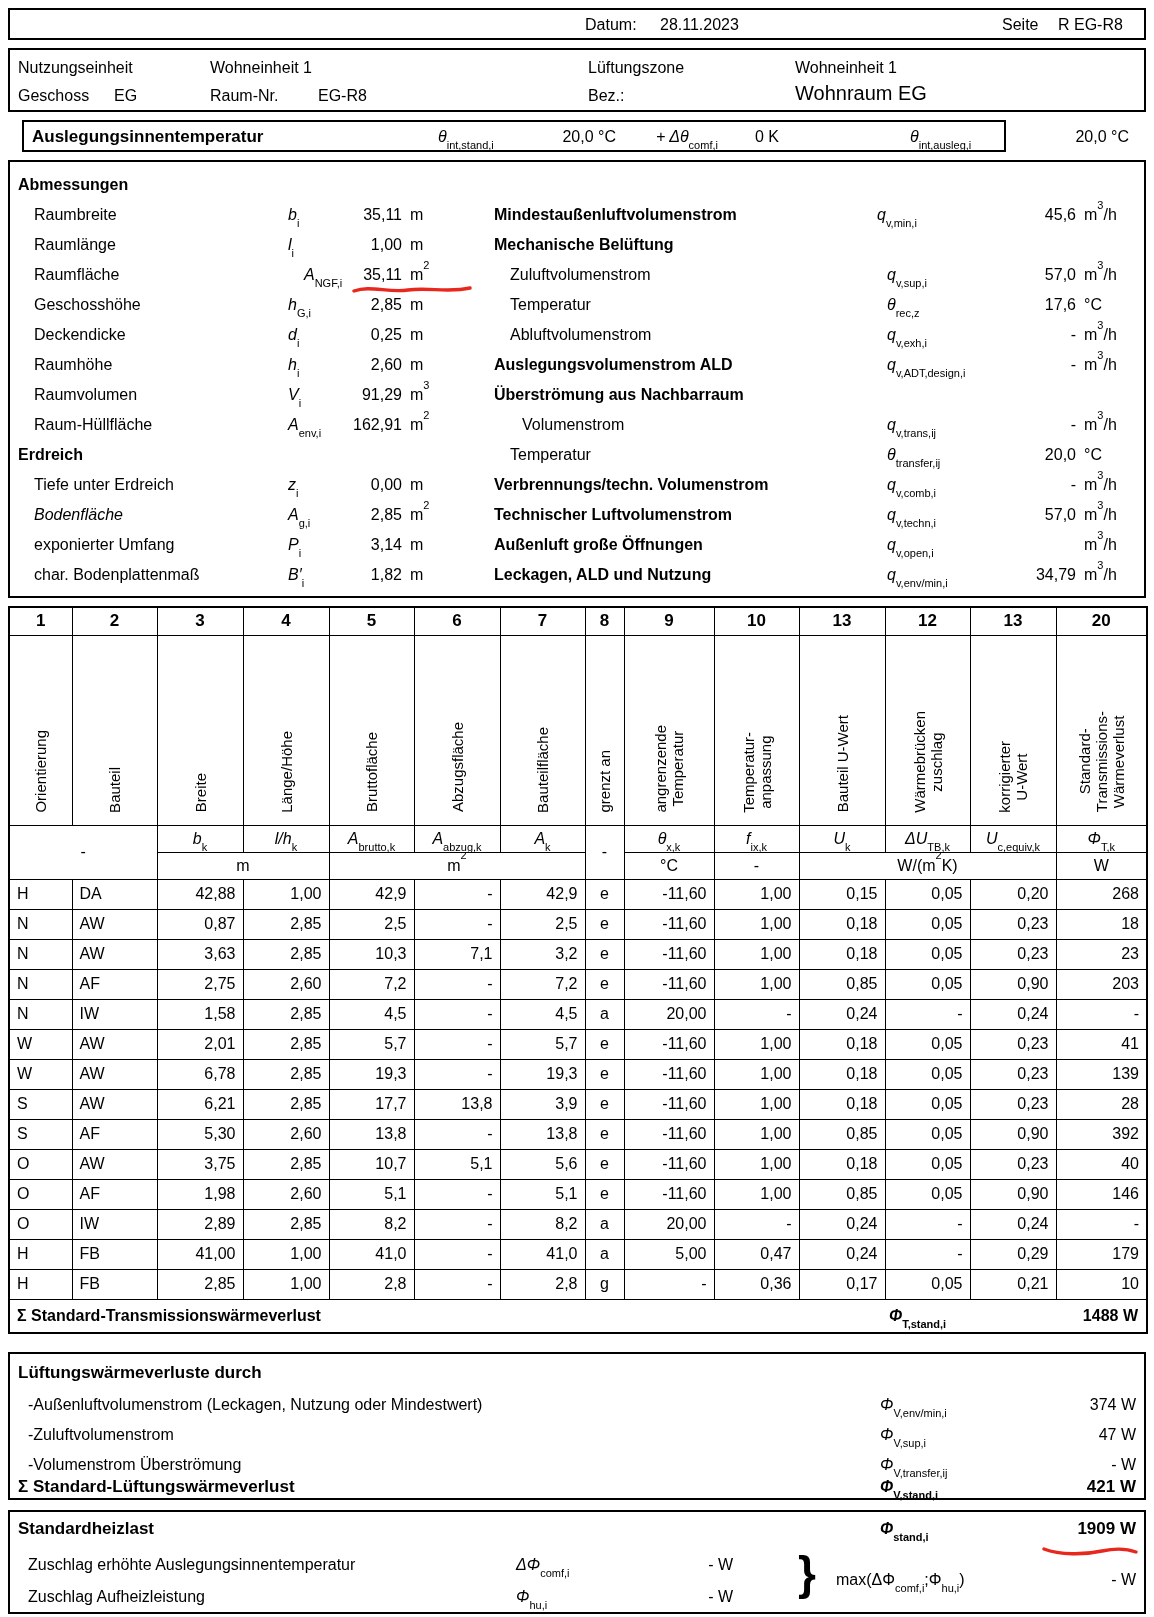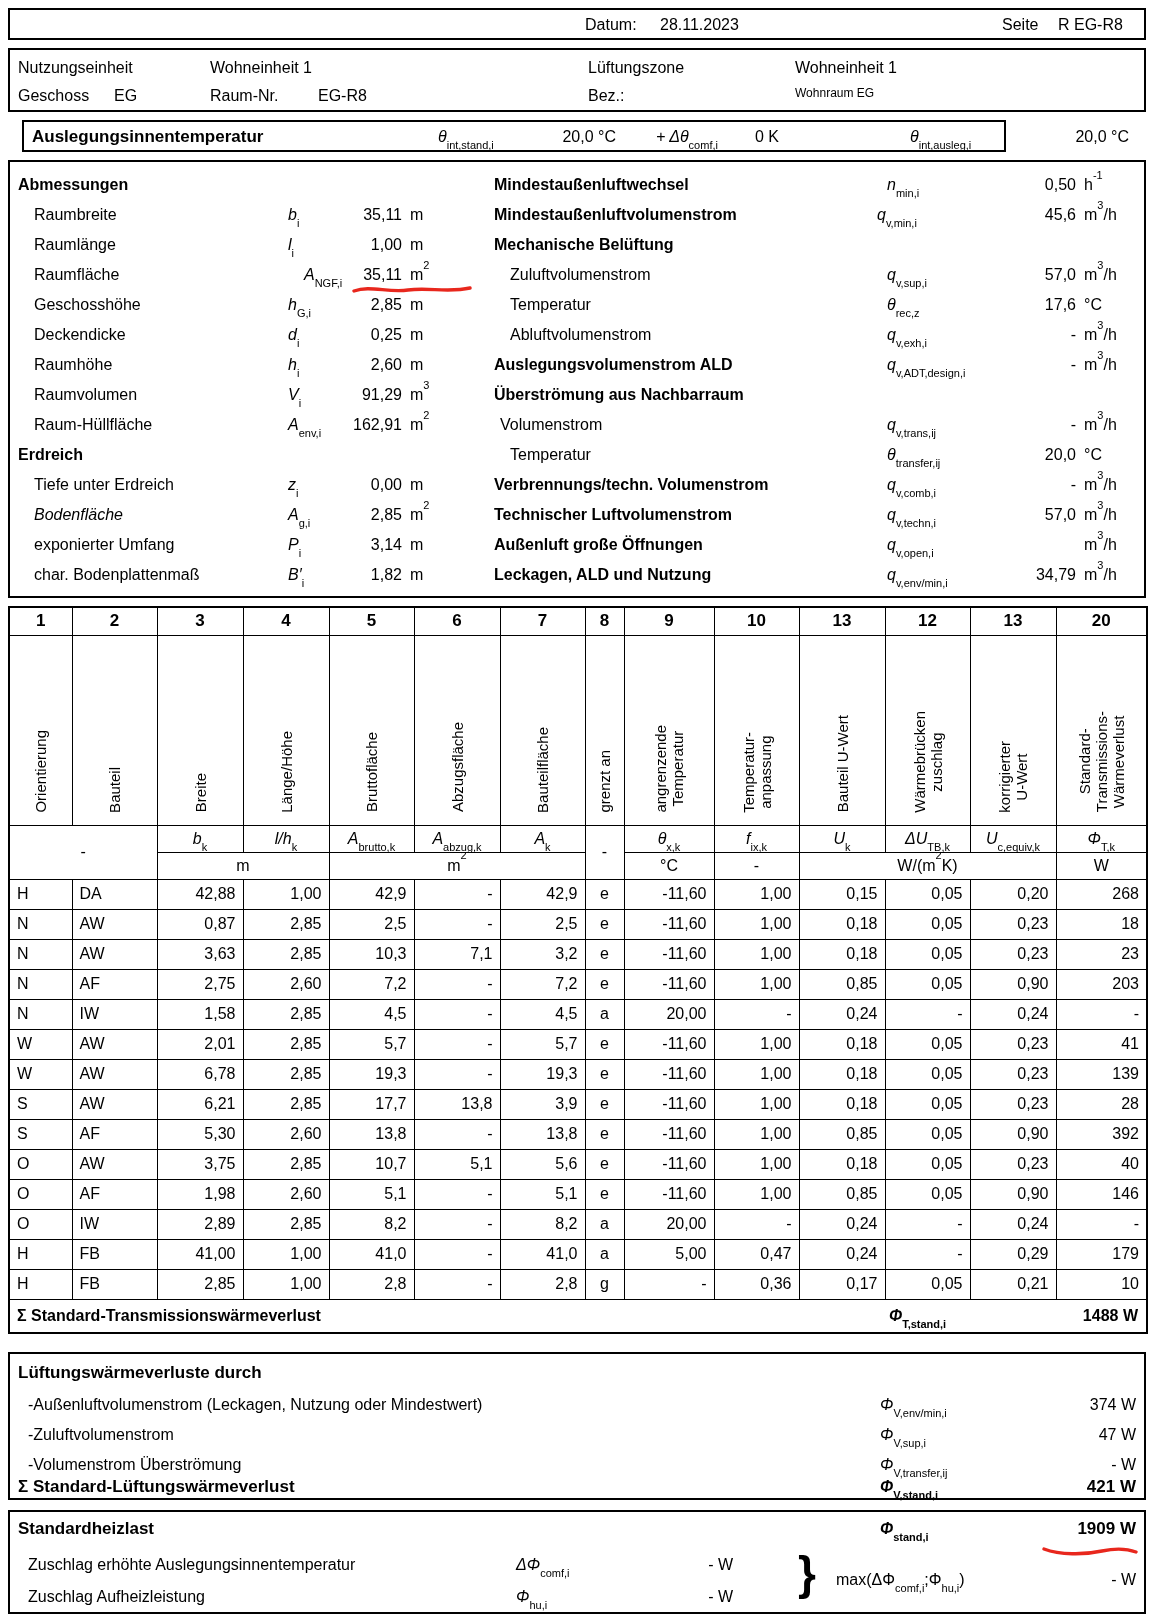--- a/index.html
+++ b/index.html
@@ -2,21 +2,21 @@
 <html><head>
 <meta charset="utf-8">
 <style>
   * { margin:0; padding:0; box-sizing:border-box; }
   html,body { background:#fff; }
   body { font-family:"Liberation Sans","DejaVu Sans",sans-serif; color:#000; font-size:16px; }
   .page { position:relative; width:1154px; height:1617px; background:#fff; overflow:hidden; }
   .box { position:absolute; border:2px solid #000; background:#fff; }
   .abs { position:absolute; white-space:nowrap; line-height:20px; }
   .b { font-weight:bold; }
-  .big { font-size:12px; }
+  .big { font-size:20px; }
   .t17 { font-size:17px; }
   .right { text-align:right; }
   sub { font-size:11px; font-style:normal; position:relative; top:3px; line-height:0; }
   sup { font-size:11px; font-style:normal; position:relative; top:-5px; line-height:0; }
   .sym { font-style:italic; }
   .sym sub { font-style:normal; }
 
   
   .title-cell { position:absolute; left:0; top:0; bottom:0; width:556px; border-right:2px solid #000;
                 display:flex; align-items:center; padding-left:8px; font-weight:bold; font-size:17px; }
@@ -161,26 +161,20 @@
           <span style="left: 392px;">m</span>
         </div>
         <div class="dim-row" style="top: 398px;">
           <span style="left: 16px;">char. Bodenplattenmaß</span>
           <span class="sym" style="left: 270px;">B′<sub>i</sub></span>
           <span class="dval" style="left: 250px; width: 134px;">1,82</span>
           <span style="left: 392px;">m</span>
         </div>
       </div>
     <div class="dim-col" id="dims-right" style="left:466px;width:668px;">
-        <div class="dim-row" style="top: 8px;">
-          <span class="b" style="left: 18px;">Mindestaußenluftwechsel</span>
-          <span class="sym" style="left: 411px;">n<sub>min,i</sub></span>
-          <span class="dval" style="left: 420px; width: 180px;">0,50</span>
-          <span style="left: 608px;">h<sup>-1</sup></span>
-        </div>
         <div class="dim-row" style="top: 38px;">
           <span class="b" style="left: 18px;">Mindestaußenluftvolumenstrom</span>
           <span class="sym" style="left: 401px;">q<sub>v,min,i</sub></span>
           <span class="dval" style="left: 420px; width: 180px;">45,6</span>
           <span style="left: 608px;">m<sup>3</sup>/h</span>
         </div>
         <div class="dim-row" style="top: 68px;">
           <span class="b" style="left: 18px;">Mechanische Belüftung</span>
         </div>
         <div class="dim-row" style="top: 98px;">
@@ -204,21 +198,21 @@
         <div class="dim-row" style="top: 188px;">
           <span class="b" style="left: 18px;">Auslegungsvolumenstrom ALD</span>
           <span class="sym" style="left: 411px;">q<sub>v,ADT,design,i</sub></span>
           <span class="dval" style="left: 420px; width: 180px;">-</span>
           <span style="left: 608px;">m<sup>3</sup>/h</span>
         </div>
         <div class="dim-row" style="top: 218px;">
           <span class="b" style="left: 18px;">Überströmung aus Nachbarraum</span>
         </div>
         <div class="dim-row" style="top: 248px;">
-          <span style="left: 24px;">Volumenstrom</span>
+          <span style="left: 46px;">Volumenstrom</span>
           <span class="sym" style="left: 411px;">q<sub>v,trans,ij</sub></span>
           <span class="dval" style="left: 420px; width: 180px;">-</span>
           <span style="left: 608px;">m<sup>3</sup>/h</span>
         </div>
         <div class="dim-row" style="top: 278px;">
           <span style="left: 34px;">Temperatur</span>
           <span class="sym" style="left: 411px;">θ<sub>transfer,ij</sub></span>
           <span class="dval" style="left: 420px; width: 180px;">20,0</span>
           <span style="left: 608px;">°C</span>
         </div>

